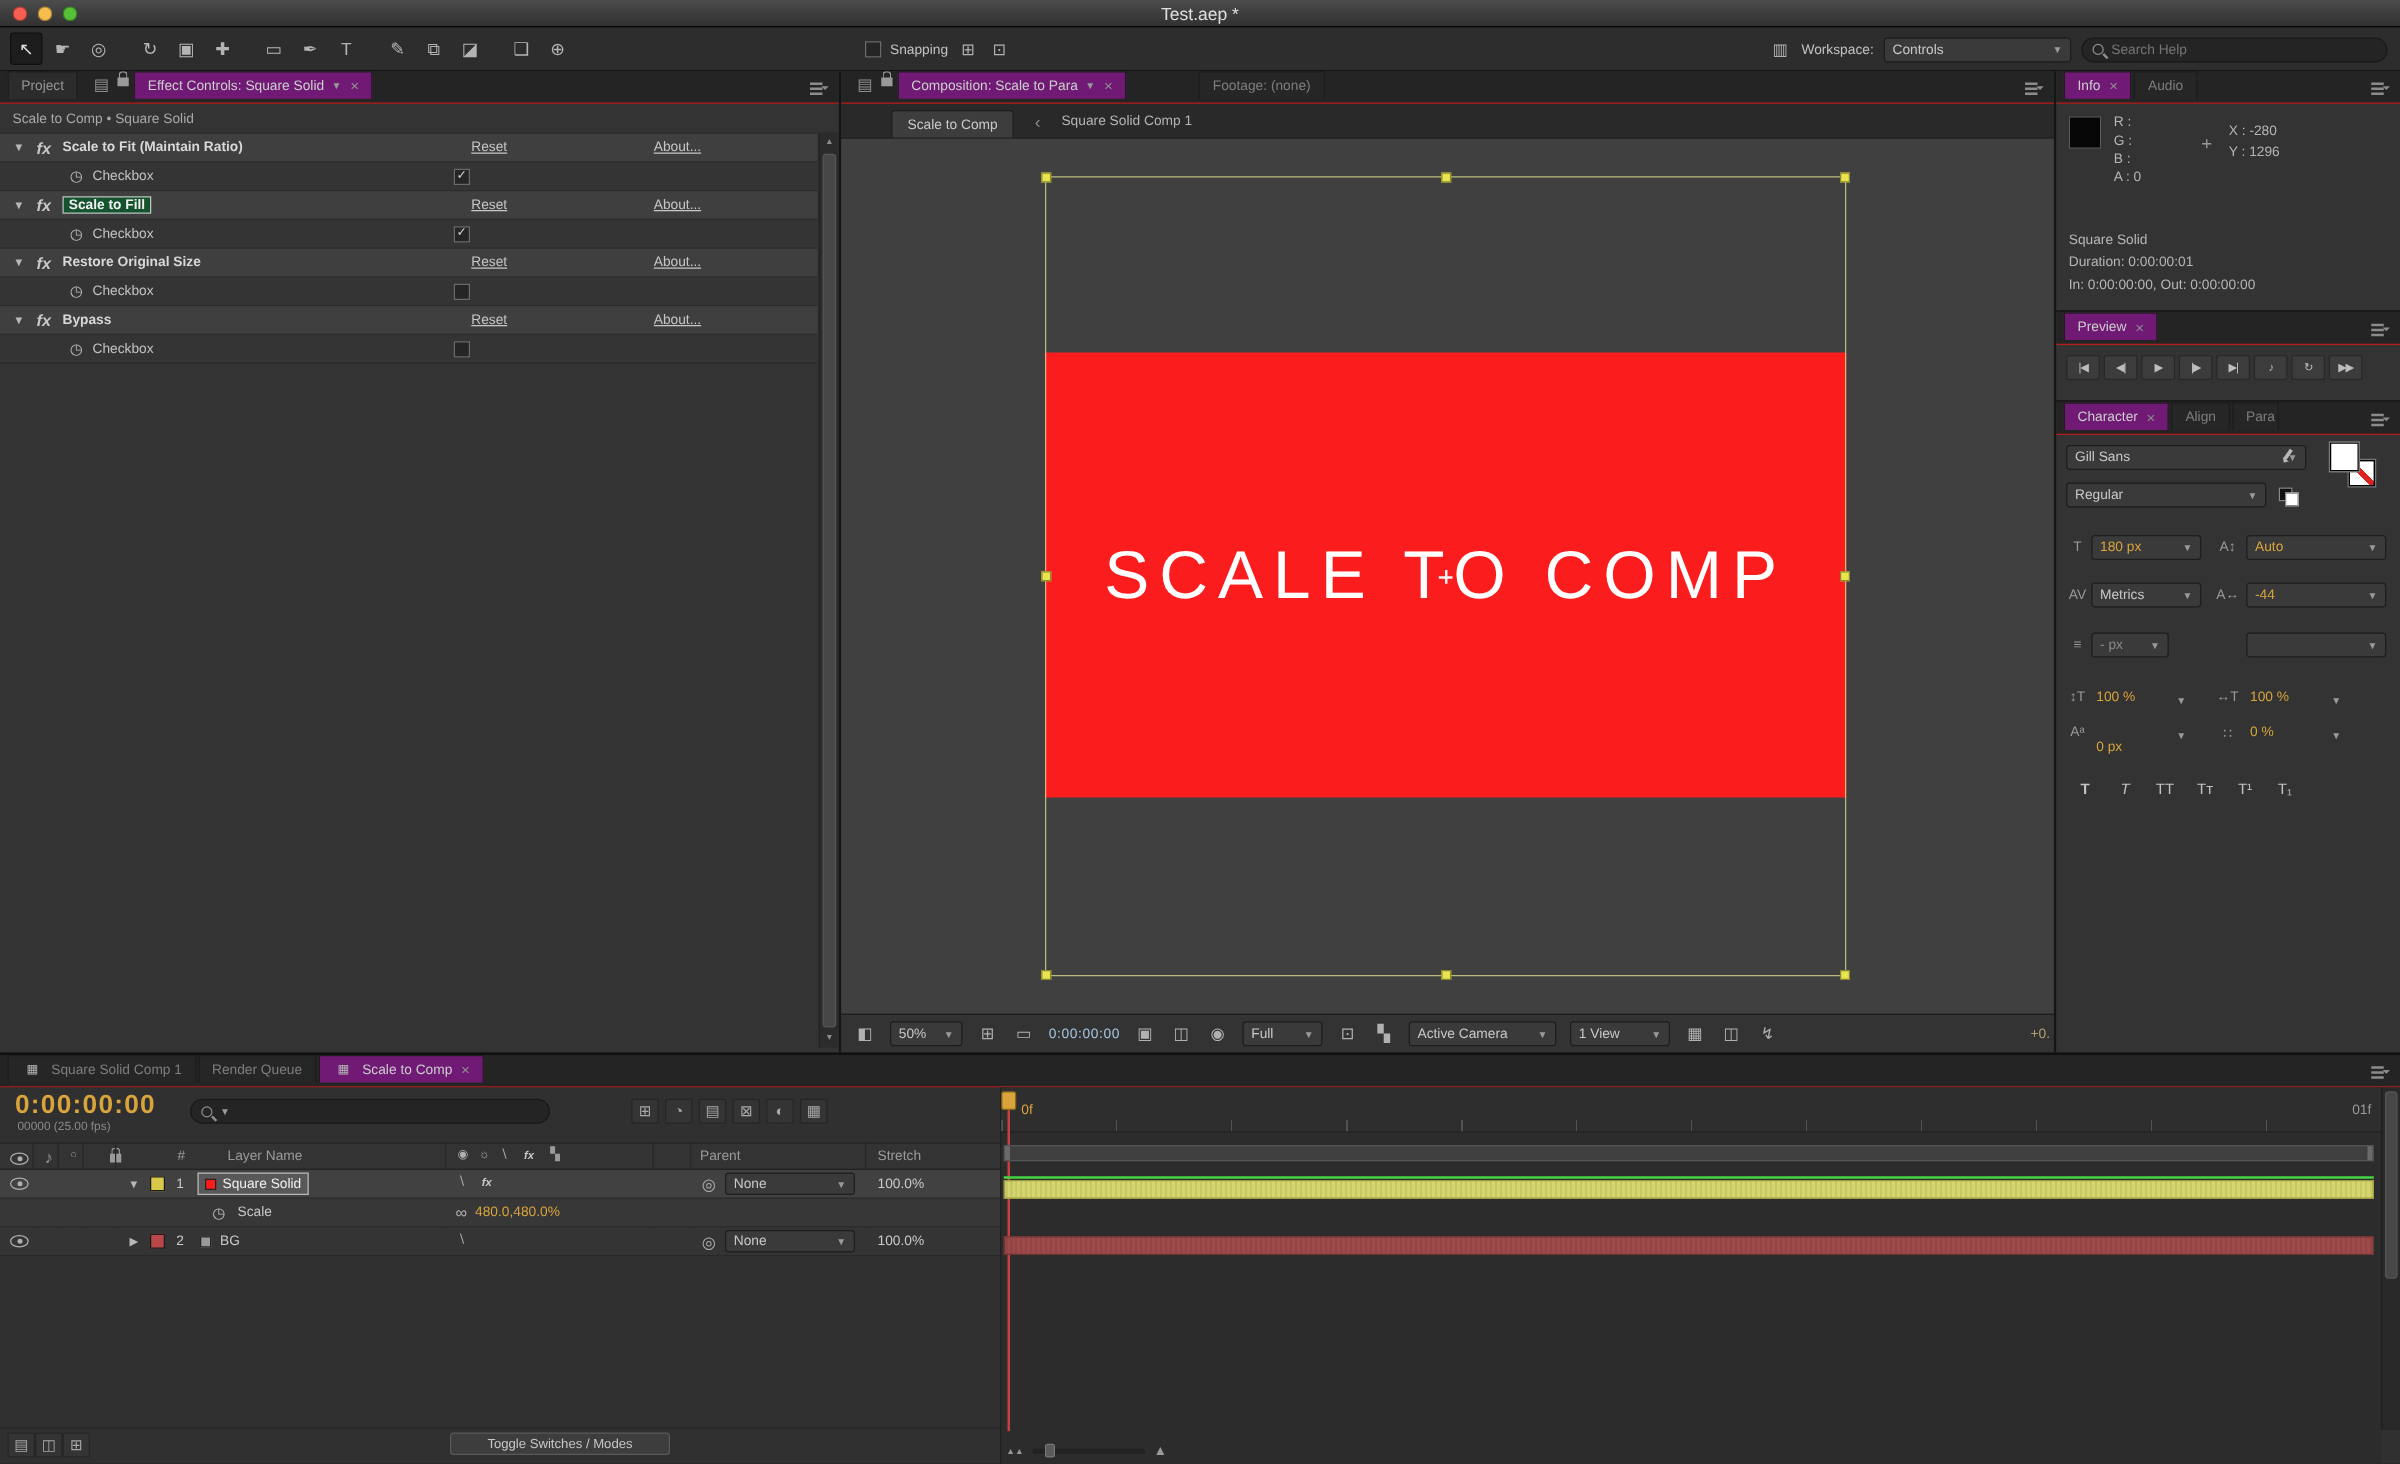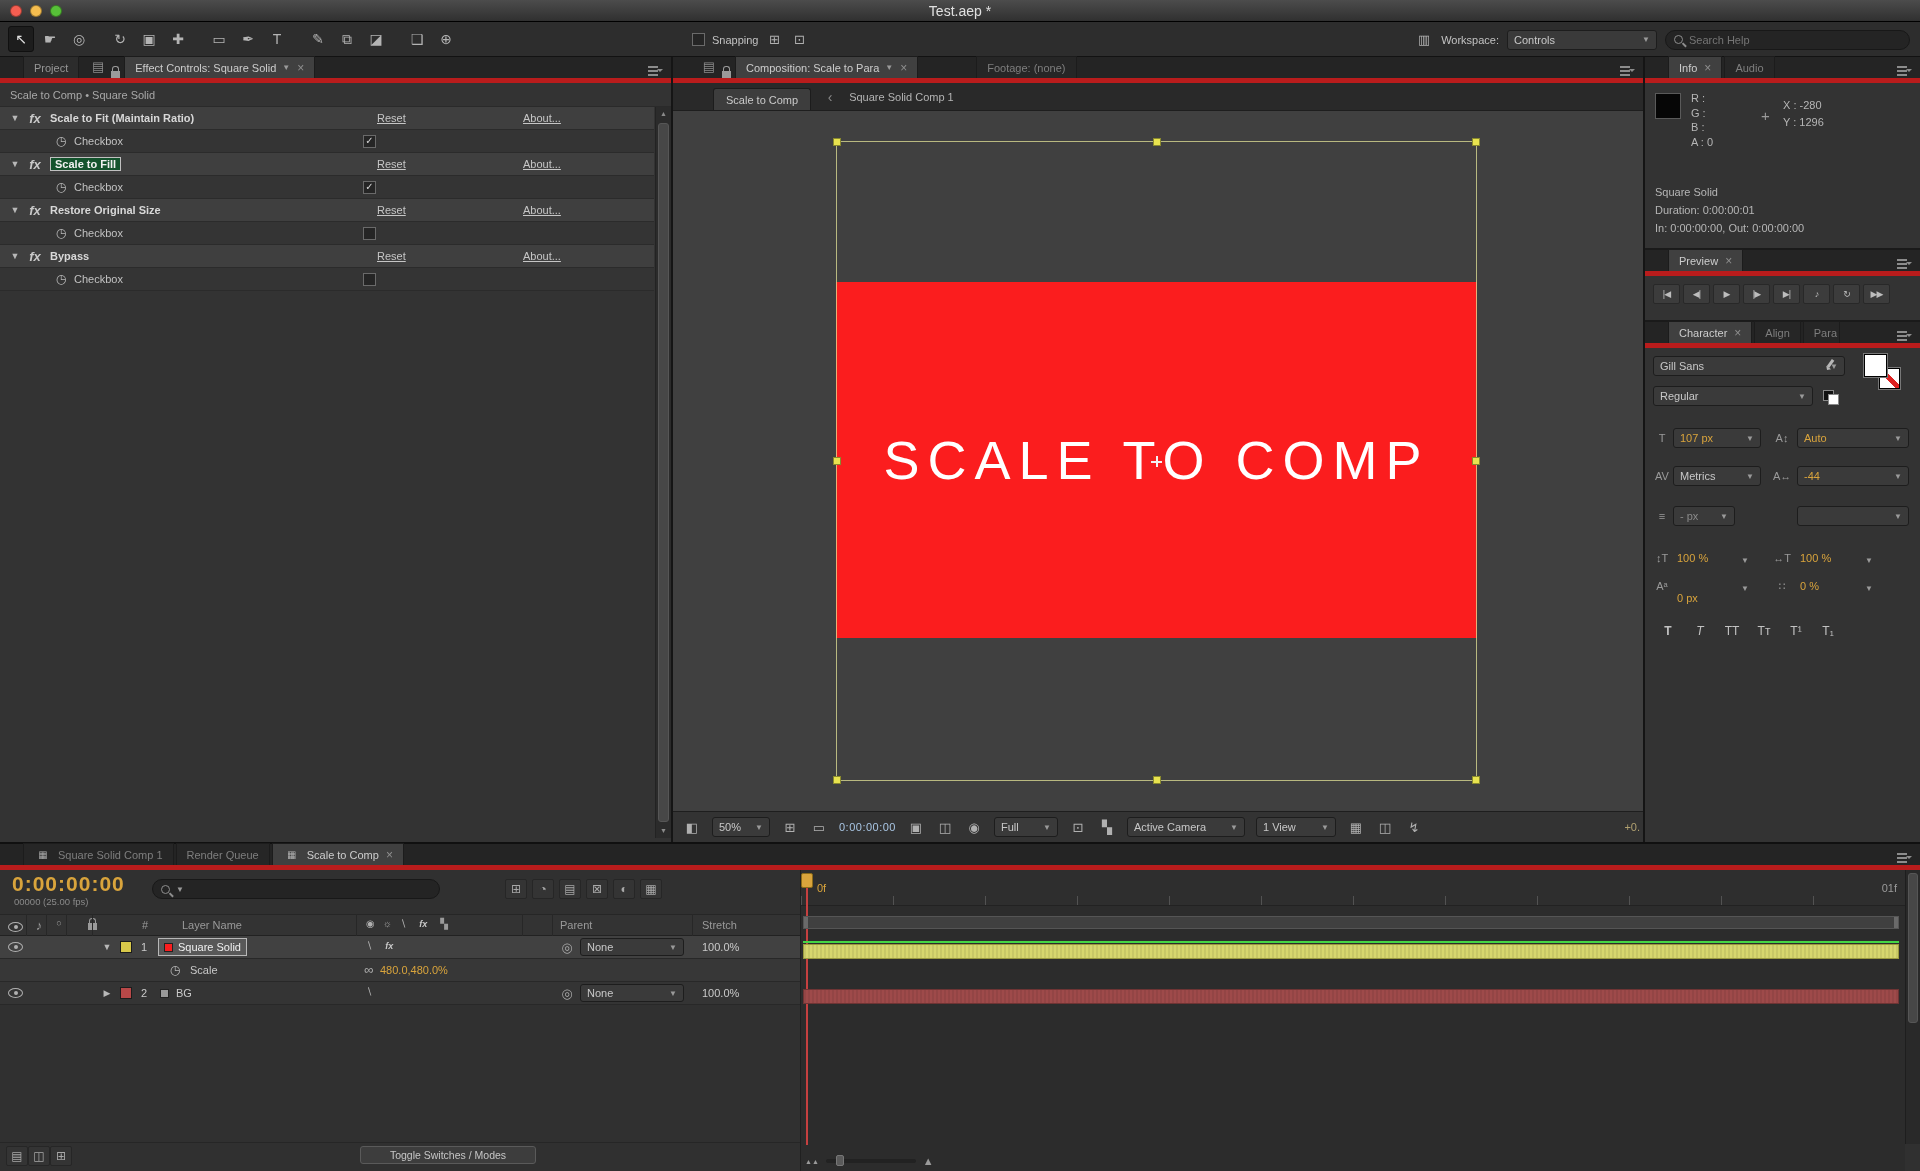--- a/index.html
+++ b/index.html
@@ -27,23 +27,23 @@
   .cbx{width:13px;height:13px;background:#252525;border:1px solid #6a6a6a;display:inline-flex;align-items:center;justify-content:center;color:#d6d6d6;font-size:10px;line-height:10px}
   .dd{display:inline-flex;align-items:center;height:20px;background:#3a3a3a;border:1px solid #1d1d1d;border-radius:3px;padding:0 6px;color:#c8c8c8;gap:6px}
   .dar{margin-left:auto;font-size:8px;color:#9a9a9a}
   .srch{display:inline-flex;align-items:center;height:20px;background:#242424;border:1px solid #181818;border-radius:10px;padding:0 8px;gap:6px}
   .srch input{background:transparent;border:none;outline:none;color:#9a9a9a;font-family:inherit;font-size:11px;width:100%}
   .mag{width:9px;height:9px;border:1.5px solid #8e8e8e;border-radius:50%;position:relative;display:inline-block;flex:none}
   .mag::after{content:"";position:absolute;left:7px;top:8px;width:5px;height:1.5px;background:#8e8e8e;transform:rotate(45deg)}
 
   
   .panel{background:#333;border-right:2px solid #151515}
-  .tabbar{height:26px;background:#242424;display:flex;align-items:flex-end;padding-left:23px;position:relative;border-bottom:5px solid #b91c1c}
+  .tabbar{height:26px;background:#242424;display:flex;padding-left:6px;position:relative;border-bottom:1px solid #b91c1c}
   .tab{height:22px;display:flex;align-items:center;gap:6px;padding:0 10px;background:#2c2c2c;color:#969696;border:1px solid #1c1c1c;border-bottom:none;margin-right:2px;white-space:nowrap}
-  .tab.active{background:#404040;color:#cdcdcd}
+  .tab.active{background:#701a75;color:#cdcdcd}
   .tab .x{color:#8f8f8f;font-size:12px;margin-left:1px}
   .ghost{background:#262626;color:#7e7e7e}
   .pmenu{position:absolute;right:8px;top:8px;width:15px;height:11px}
   .pmenu::before{content:"";position:absolute;left:0;right:5px;top:1px;height:1.5px;background:#8c8c8c;box-shadow:0 4px 0 #8c8c8c,0 8px 0 #8c8c8c}
   .pmenu::after{content:"";position:absolute;right:0;top:4px;border:3px solid transparent;border-top-color:#8c8c8c}
   .lock{width:9px;height:7px;background:#9a9a9a;position:relative;display:inline-block;margin:5px 4px 0 2px}
   .lock::before{content:"";position:absolute;left:1px;top:-5px;width:5px;height:5px;border:1.5px solid #9a9a9a;border-bottom:none;border-radius:3px 3px 0 0}
   .i-grp::before{content:"▤";color:#8c8c8c}
   .gold{color:var(--gold)}
   .lnk{text-decoration:underline;color:#c6c6c6}
@@ -427,21 +427,21 @@
       <div class="crow" style="top:38px">
         <div class="dd abs" style="left:8px;width:160px">
           <span>Regular</span>
           <span class="dar">▼</span>
         </div>
         <span class="minisw"></span>
       </div>
       <div class="crow" style="top:80px">
         <span class="cicon abs" style="left:8px;top:4px">T</span>
         <div class="dd abs" style="left:28px;width:88px">
-          <span class="gold">107 px</span>
+          <span class="gold">180 px</span>
           <span class="dar">▼</span>
         </div>
         <span class="cicon abs" style="left:128px;top:4px">A↕</span>
         <div class="dd abs" style="left:152px;width:112px">
           <span class="gold">Auto</span>
           <span class="dar">▼</span>
         </div>
       </div>
       <div class="crow" style="top:118px">
         <span class="cicon abs" style="left:8px;top:4px">AV</span>

